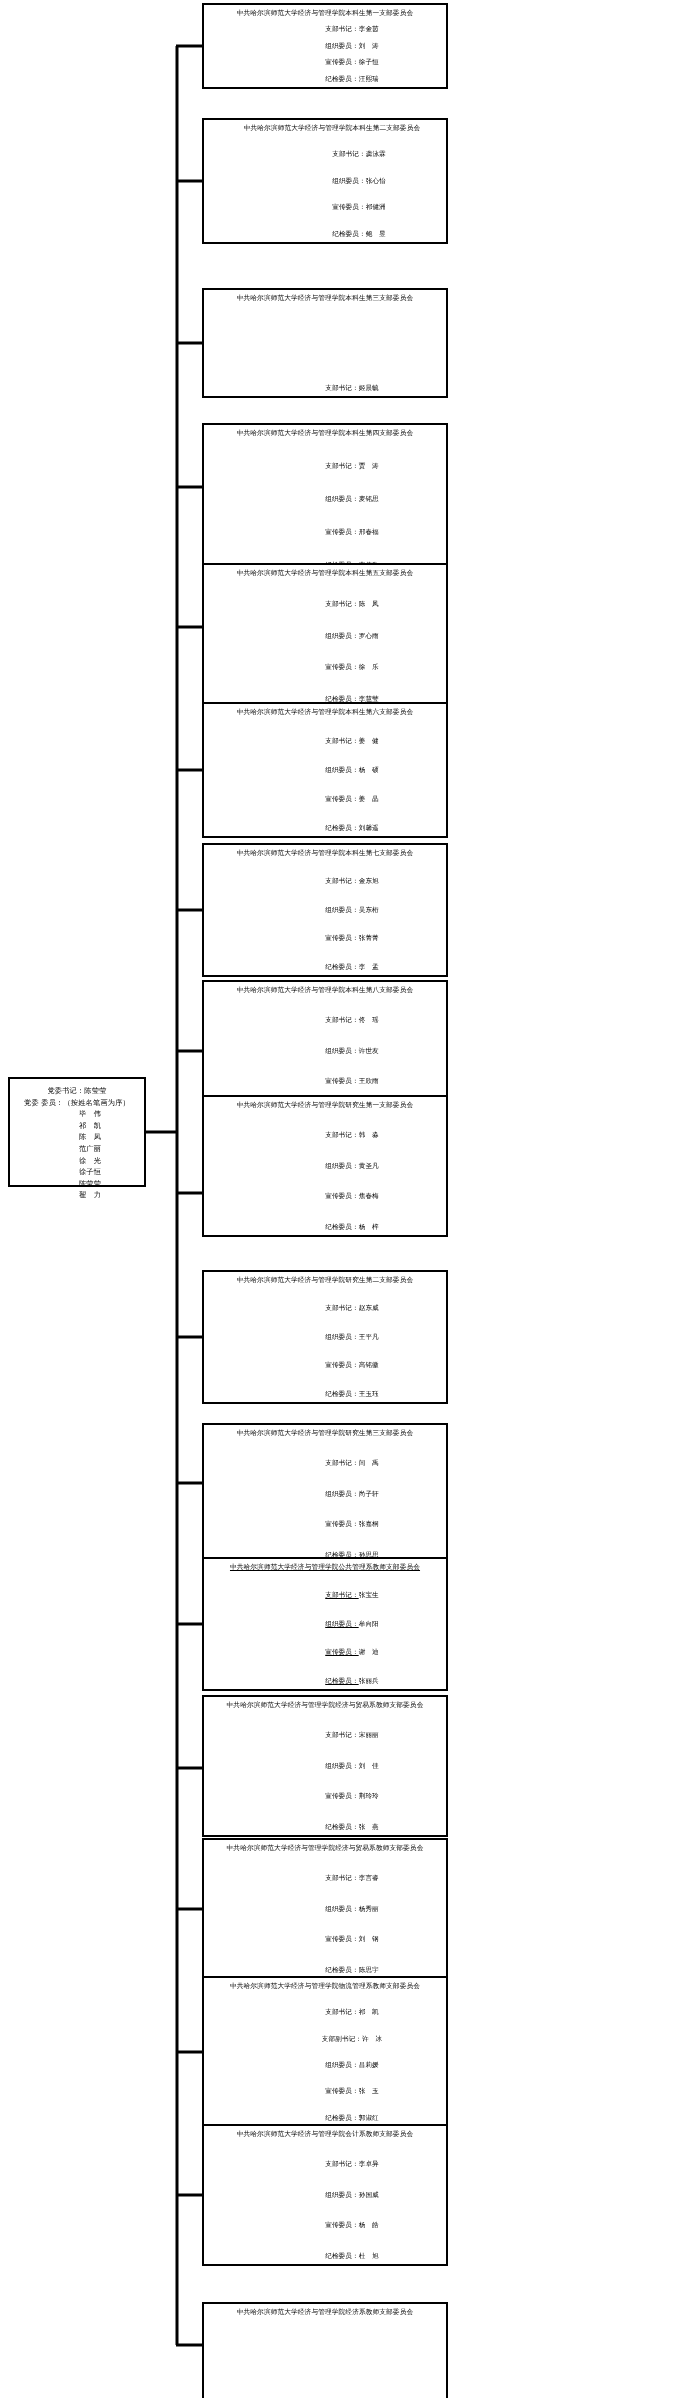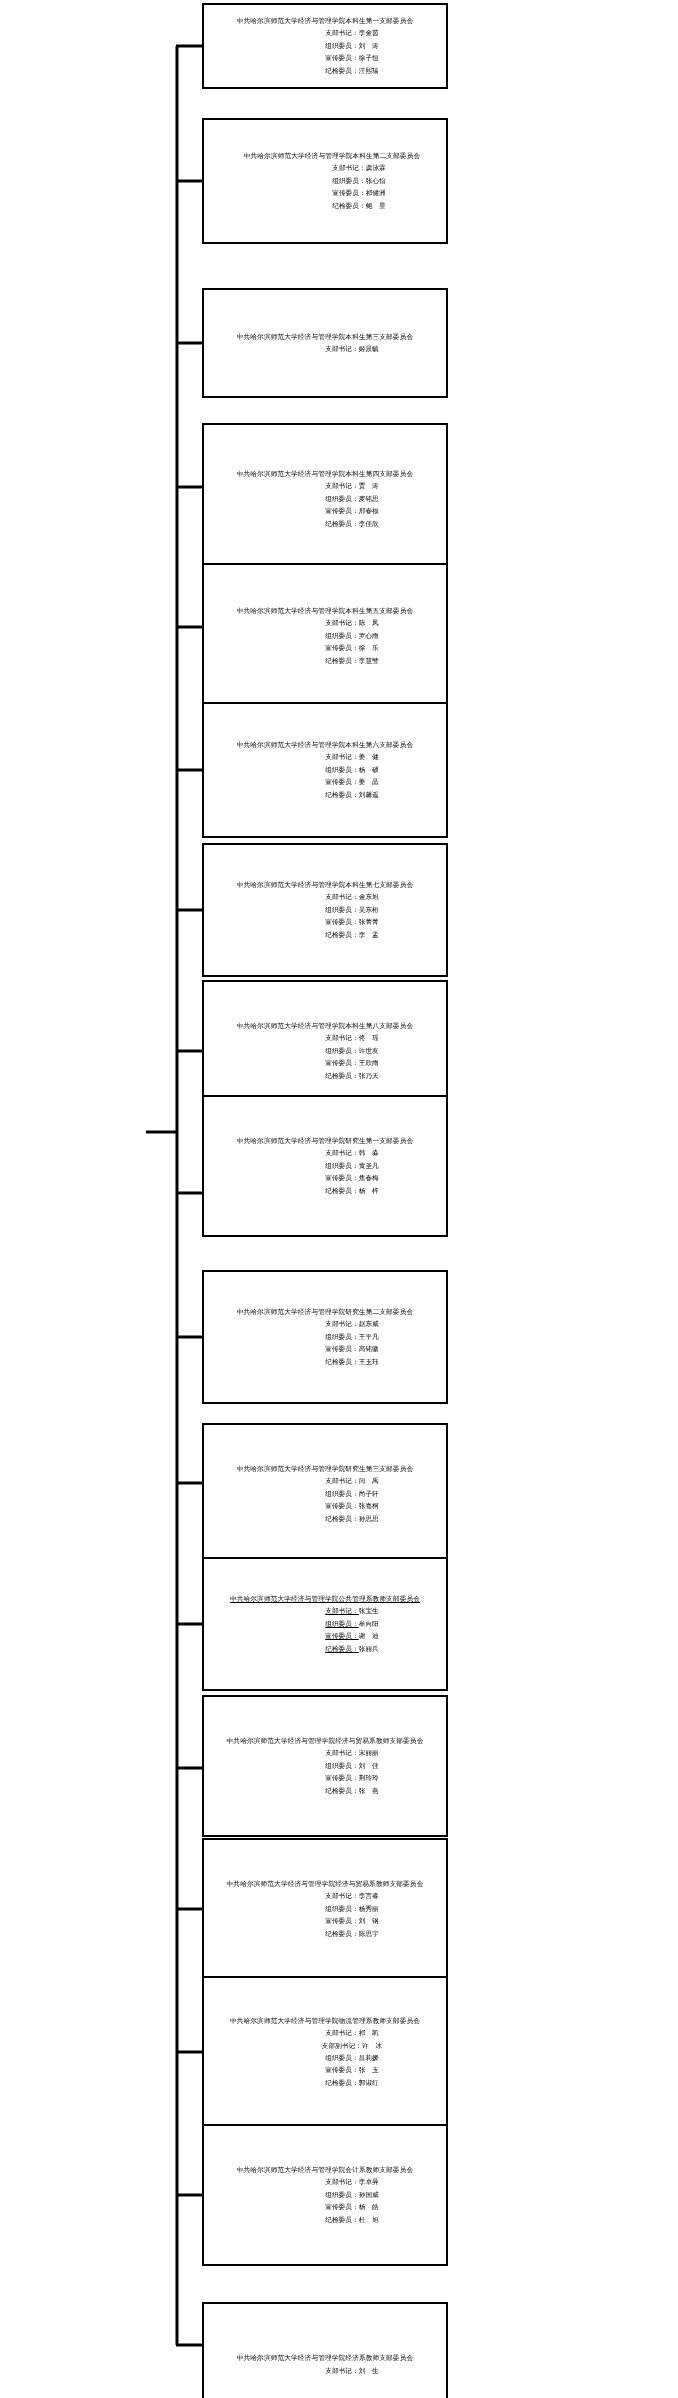--- a/index.html
+++ b/index.html
@@ -45,21 +45,21 @@
   
   .branch-box {
     position: absolute;
     left: 202px;
     width: 246px;
     border: 2px solid #000000;
     background: #ffffff;
     box-sizing: border-box;
     display: flex;
     flex-direction: column;
-    justify-content: center;
+    justify-content: space-between;
     padding: 2px 6px;
     font-size: 6.6px;
     line-height: 12.4px;
     letter-spacing: 0.1px;
   }
   .branch-title {
     text-align: center;
     white-space: nowrap;
     font-size: 6.7px;
   }
@@ -106,20 +106,32 @@
     <line x1="176" y1="1337" x2="202" y2="1337" stroke="#000" stroke-width="3"></line>
     <line x1="176" y1="1483" x2="202" y2="1483" stroke="#000" stroke-width="3"></line>
     <line x1="176" y1="1624" x2="202" y2="1624" stroke="#000" stroke-width="3"></line>
     <line x1="176" y1="1768" x2="202" y2="1768" stroke="#000" stroke-width="3"></line>
     <line x1="176" y1="1909" x2="202" y2="1909" stroke="#000" stroke-width="3"></line>
     <line x1="176" y1="2052" x2="202" y2="2052" stroke="#000" stroke-width="3"></line>
     <line x1="176" y1="2195" x2="202" y2="2195" stroke="#000" stroke-width="3"></line>
     <line x1="176" y1="2345" x2="202" y2="2345" stroke="#000" stroke-width="3"></line>
   </svg>
 
+  <div class="root-box">
+    <div class="root-line">党委书记：陈莹莹</div>
+    <div class="root-line">党委 委员：（按姓名笔画为序）</div>
+    <div class="root-line indent">毕　伟</div>
+    <div class="root-line indent">祁　凯</div>
+    <div class="root-line indent">陈　凤</div>
+    <div class="root-line indent">范广丽</div>
+    <div class="root-line indent">徐　光</div>
+    <div class="root-line indent">徐子恒</div>
+    <div class="root-line indent">陈莹莹</div>
+    <div class="root-line indent">翟　力</div>
+  </div>
 
   <div id="branch-layer">
       <div class="branch-box" style="top: 3px; height: 86px;">
         <div class="branch-title">中共哈尔滨师范大学经济与管理学院本科生第一支部委员会</div>
         <div class="branch-row"><span>支部书记：</span><span class="spacer-name">李金茵</span></div>
         <div class="branch-row"><span>组织委员：</span><span class="spacer-name">刘　涛</span></div>
         <div class="branch-row"><span>宣传委员：</span><span class="spacer-name">徐子恒</span></div>
         <div class="branch-row"><span>纪检委员：</span><span class="spacer-name">汪熙瑞</span></div>
       </div>
       <div class="branch-box" style="top: 118px; height: 126px; padding-left: 20px;">

